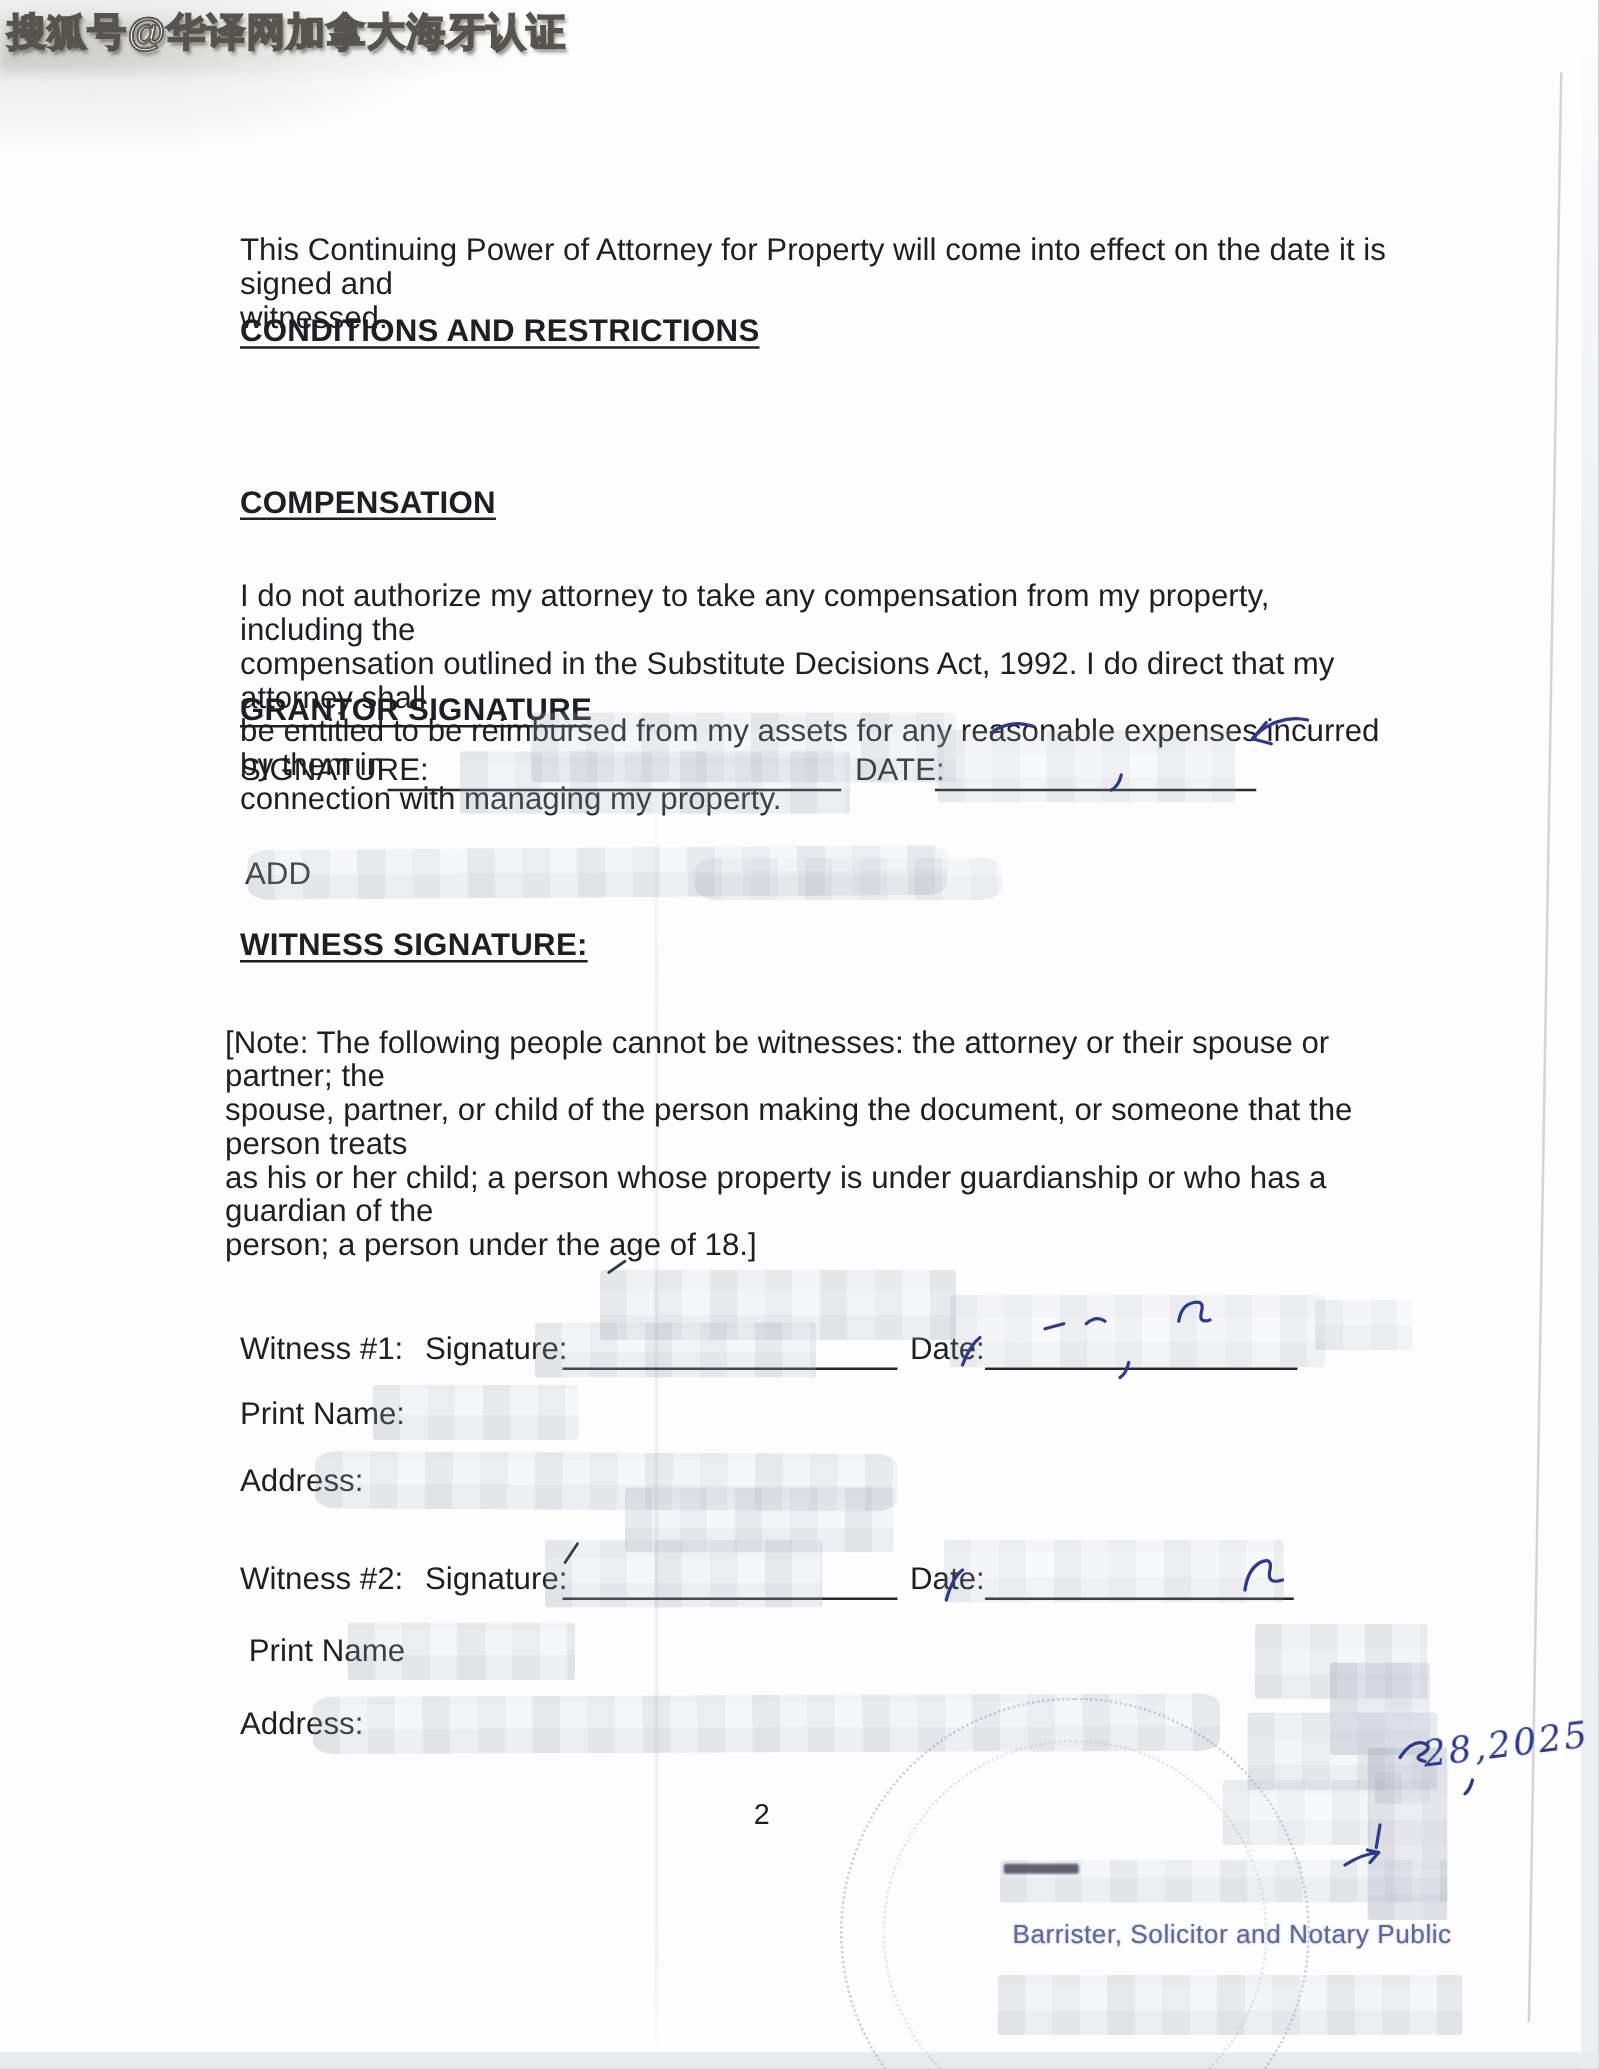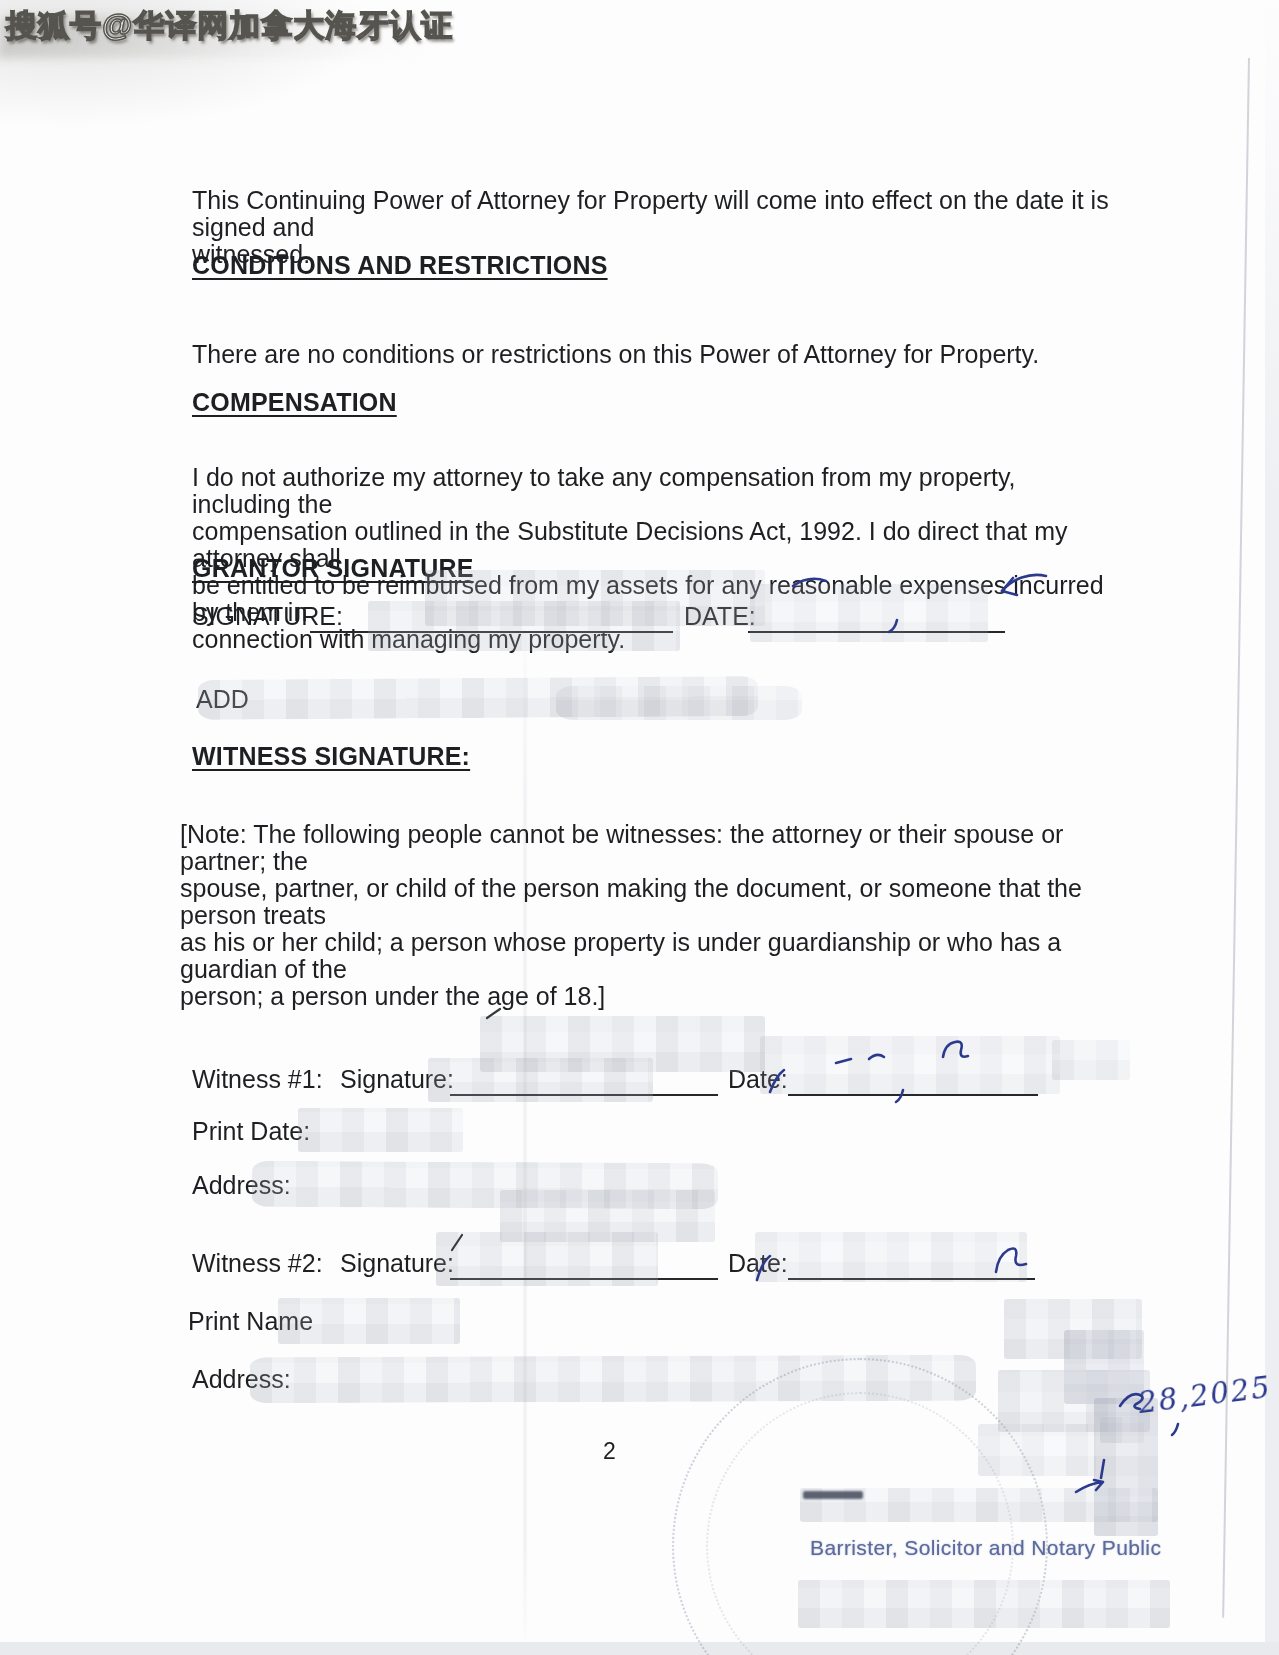--- a/index.html
+++ b/index.html
@@ -66,21 +66,20 @@
   <div class="scan-edge"></div>
   <div class="edge-right"></div>
   <div class="edge-bottom"></div>
 
   <div class="watermark">搜狐号@华译网加拿大海牙认证</div>
 
   <p class="t" style="left:192px;top:162px;width:920px">This Continuing Power of Attorney for Property will come into effect on the date it is signed and
 witnessed.</p>
 
   <div class="t h" style="left:192px;top:252px">CONDITIONS AND RESTRICTIONS</div>
-  <p class="t" style="left:192px;top:316px;width:920px">There are no conditions or restrictions on this Power of Attorney for Property.</p>
 
   <div class="t h" style="left:192px;top:389px">COMPENSATION</div>
   <p class="t" style="left:192px;top:439px;width:925px"><span>I do not authorize my attorney to take any compensation from my property, including the
 compensation outlined in the </span><span class="i">Substitute Decisions Act, 1992</span><span>. I do direct that my attorney shall
 be entitled to be reimbursed from my assets for any reasonable expenses incurred by them in
 connection with managing my property.</span></p>
 
   <div class="t h" style="left:192px;top:555px">GRANTOR SIGNATURE</div>
 
   <span class="t" style="left:192px;top:603px">SIGNATURE:</span>
@@ -100,36 +99,36 @@
   <p class="t i" style="left:180px;top:796px;width:925px">[Note: The following people cannot be witnesses: the attorney or their spouse or partner; the
 spouse, partner, or child of the person making the document, or someone that the person treats
 as his or her child; a person whose property is under guardianship or who has a guardian of the
 person; a person under the age of 18.]</p>
 
   <span class="t b" style="left:192px;top:1066px">Witness #1:</span>
   <span class="t i" style="left:340px;top:1066px">Signature:</span>
   <div class="uline" style="left:450px;top:1094px;width:268px"></div>
   <span class="t i" style="left:728px;top:1066px">Date:</span>
   <div class="uline" style="left:788px;top:1094px;width:250px"></div>
-  <span class="t i" style="left:192px;top:1118px">Print Date:</span>
+  <span class="t i" style="left:192px;top:1118px">Print Name:</span>
   <span class="t i" style="left:192px;top:1172px">Address:</span>
 
   <div class="mosaic" style="left:480px;top:1016px;width:285px;height:56px"></div>
   <div class="mosaic" style="left:428px;top:1058px;width:225px;height:44px"></div>
   <div class="mosaic soft" style="left:760px;top:1036px;width:300px;height:58px"></div>
   <div class="mosaic soft" style="left:1052px;top:1040px;width:78px;height:40px"></div>
   <div class="mosaic" style="left:298px;top:1108px;width:165px;height:44px"></div>
   <div class="mosaic wavy" style="left:252px;top:1162px;width:466px;height:46px;transform:rotate(0.3deg)"></div>
 
   <span class="t b" style="left:192px;top:1250px">Witness #2:</span>
   <span class="t i" style="left:340px;top:1250px">Signature:</span>
   <div class="uline" style="left:450px;top:1278px;width:268px"></div>
   <span class="t i" style="left:728px;top:1250px">Date:</span>
   <div class="uline" style="left:788px;top:1278px;width:247px"></div>
-  <span class="t i" style="left:188px;top:1308px">Print Name</span>
+  <span class="t i" style="left:199px;top:1308px">Print Name</span>
   <span class="t i" style="left:192px;top:1366px">Address:</span>
 
   <div class="mosaic" style="left:500px;top:1190px;width:215px;height:52px"></div>
   <div class="mosaic" style="left:436px;top:1232px;width:222px;height:54px"></div>
   <div class="mosaic soft" style="left:755px;top:1232px;width:272px;height:50px"></div>
   <div class="mosaic" style="left:278px;top:1298px;width:182px;height:46px"></div>
   <div class="mosaic wavy" style="left:250px;top:1356px;width:726px;height:46px;transform:rotate(-0.2deg)"></div>
 
   <div class="page-num">2</div>
 

